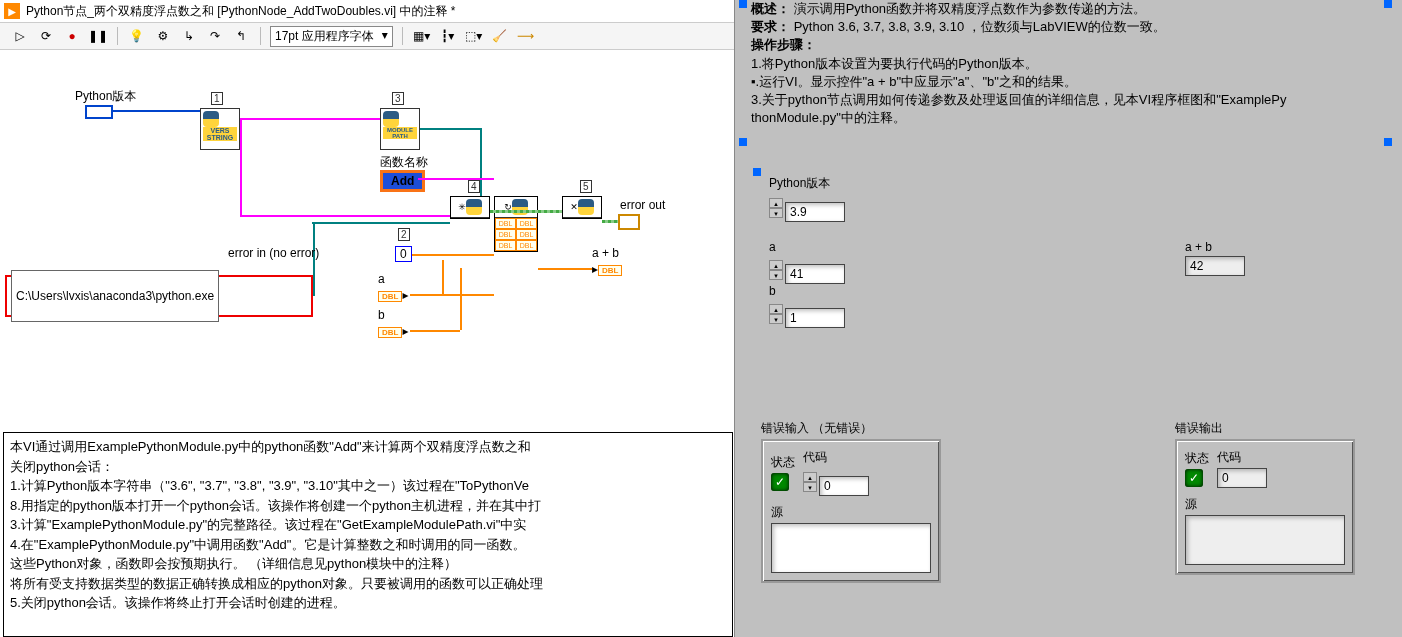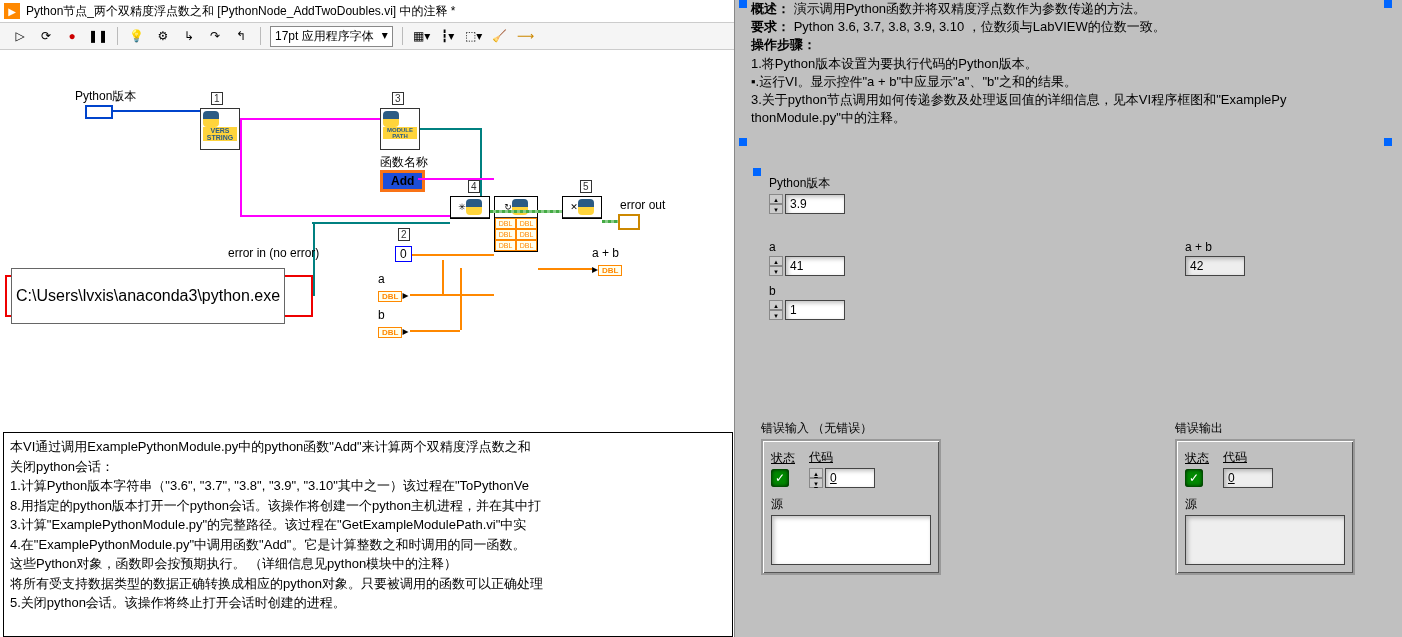--- a/index.html
+++ b/index.html
@@ -12,47 +12,47 @@
   .menu-bar span { cursor: default; }
   .toolbar { height: 28px; display: flex; align-items: center; gap: 6px; padding: 0 10px; border-top: 1px solid #ccc; border-bottom: 1px solid #ccc; background: #f5f5f5;}
   .tbtn { width: 20px; height: 20px; display:inline-flex; align-items:center; justify-content:center; font-size:12px; }
   .tsep { width:1px; height:18px; background:#bbb; margin:0 3px; }
   .font-select { border:1px solid #888; background:#fff; font-size:12px; padding:1px 18px 1px 4px; position:relative;}
   .font-select::after { content:"▾"; position:absolute; right:4px; top:1px; }
   .canvas { position: relative; flex:1; height: calc(100% - 74px - 220px); }
   .diagram-area { position: absolute; inset: 0; }
   .node-box { position:absolute; border:1px solid #333; background:#fff; text-align:center; font-size:10px; padding:2px; }
   .path-box { position:absolute; left:5px; top:225px; width:308px; height:42px; border:2px solid #e00; display:flex; align-items:center;}
-  .path-text { border:1px solid #666; background:#fff; padding:18px 4px; font-size:16px; margin-left:4px;}
+  .path-text { border:1px solid #666; background:#fff; padding:18px 4px; font-size:12px; margin-left:4px;}
   .wire-h { position:absolute; height:2px; background:#333;}
   .wire-v { position:absolute; width:2px; background:#333;}
   .wire-pink { background:#ff00ff;}
   .wire-teal { background:#008080;}
   .wire-blue { background:#0044cc;}
   .wire-orange { background:#ff8800;}
   .wire-green { background:repeating-linear-gradient(90deg,#4a4,#4a4 3px,#8c8 3px,#8c8 6px);}
   .dbl-terminal { display:inline-block; border:1px solid #ff8800; background:#ffe; font-size:8px; padding:0 3px; color:#ff8800; font-weight:bold;}
   .str-const { position:absolute; border:3px solid #f97316; background:#1d4ed8; padding:1px 8px; font-size:12px;font-weight:bold;}
   .num-const { position:absolute; border:1px solid #00f; background:#fff; padding:0 4px; font-size:12px;}
   .lbl { position:absolute; font-size:12px; }
   .help-text { position:absolute; left:3px; bottom:0; width:730px; height:205px; border:1px solid #000; background:#fff; padding:4px 6px; font-size:13px; line-height:1.5; overflow:hidden;}
   
   .r-text { position:absolute; font-size:13px; line-height:1.4; }
   .r-handle { position:absolute; width:8px; height:8px; background:#0066ff;}
   .r-control { position:absolute; }
   .num-in { display:flex; align-items:center; }
   .num-in .spin { display:flex; flex-direction:column; margin-right:2px;}
   .num-in .spin button { width:14px; height:10px; font-size:7px; line-height:7px; border:1px solid #888; background:#ccc; padding:0; cursor:pointer;}
-  .num-in input { width:60px; border:1px solid #444; background:#fff; font-size:12px; padding:2px 4px; box-shadow: inset 2px 2px 4px rgba(0,0,0,0.25);}
+  .num-in input { width:60px; border:1px solid #444; background:#fff; font-size:12px; padding:2px 4px; box-shadow: inset 2px 2px 4px rgba(0,0,0,0.25); margin-top: 8px;}
   .num-out { width:60px; border:1px solid #444; background:#eee; font-size:12px; padding:2px 4px; box-shadow: inset 2px 2px 4px rgba(0,0,0,0.25);}
   .cluster { border:2px solid #999; box-shadow: inset 1px 1px #fff, inset -1px -1px #555; background:#c0c0c0; padding:8px; }
   .status-led { width:18px; height:18px; border-radius:3px; background:#008800; box-shadow: inset 0 0 4px #000; display:inline-flex; align-items:center; justify-content:center; color:#fff; font-size:12px;}
   .textarea-box { width:100%; height:50px; background:#fff; border:1px solid #444; box-shadow: inset 2px 2px 4px rgba(0,0,0,0.25); margin-top:2px;}
   .label-above { font-size:12px; margin-bottom:2px;}
-  .cluster .row { display:flex; align-items:center; gap:14px; margin-bottom:8px;text-decoration:underline;}
+  .cluster .row { display:flex; align-items:center; gap:8px; margin-bottom:8px;}
   .py-node{ position:absolute; border:1px solid #000; background:#fff; width:40px; display:flex; flex-direction:column; align-items:center; font-size:9px;}
   .py-node .head{ width:100%; display:flex; align-items:center; justify-content:center; padding:2px 0; border-bottom:1px solid #333;}
   .snake{ width:16px;height:16px; position:relative;}
   .snake::before{content:"";position:absolute;width:16px;height:8px;top:0;left:0;background:#2b5b84;border-radius:4px 4px 0 0;}
   .snake::after{content:"";position:absolute;width:16px;height:8px;bottom:0;left:0;background:#ffd43b;border-radius:0 0 4px 4px;}
   .dbl-row{width:100%;display:flex;font-size:7px;}
   .dbl-row span{flex:1;text-align:center;border:1px solid #ff8800;color:#ff8800;background:#ffe;line-height:9px;}
   .small-num-box{position:absolute;border:1px solid #333;background:#fff;font-size:10px;padding:0 2px;color:#333;}
   
 </style>

